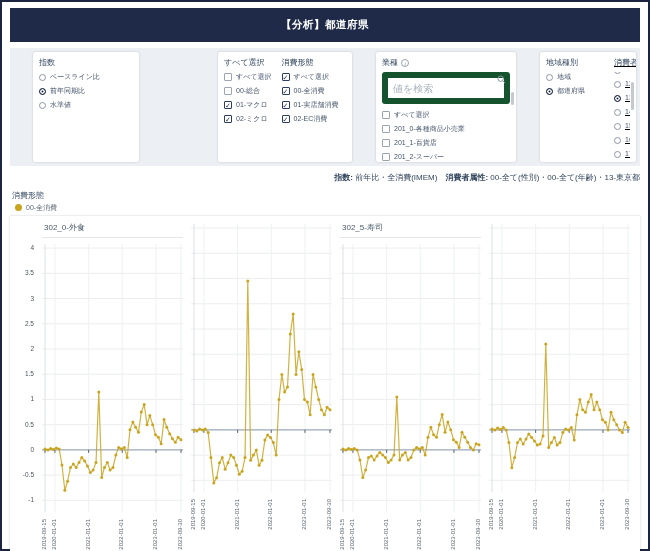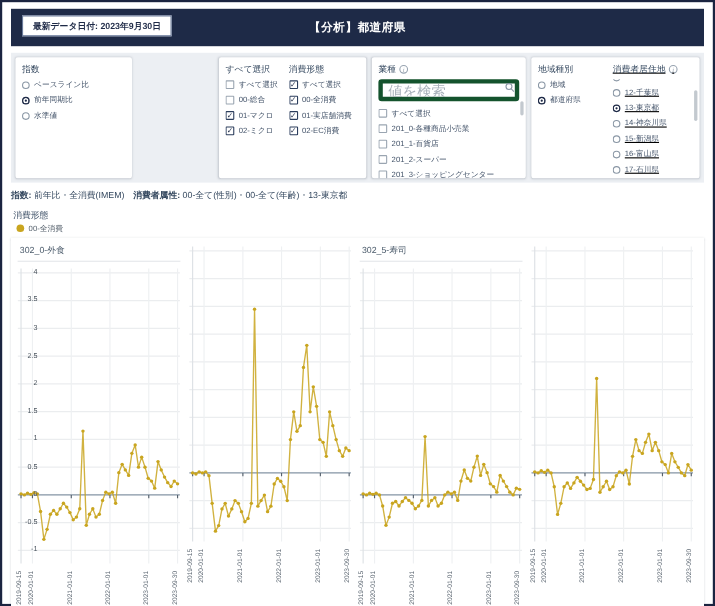--- a/index.html
+++ b/index.html
@@ -5,21 +5,21 @@
   html,body{margin:0;padding:0;background:#fff;}
   .page{width:650px;height:551px;box-sizing:border-box;border:2px solid #1b2440;background:#fff;
         position:relative;font-family:"Liberation Sans","DejaVu Sans",sans-serif;padding:6px 8px;}
   
   .topbar{background:#1e2a47;height:34px;position:relative;display:flex;align-items:center;justify-content:center;}
   .datebox{position:absolute;left:10px;top:6px;background:#fff;border:1px solid #6a7a9a;padding:3px 9px;
            font-size:8px;font-weight:bold;color:#1e2a47;white-space:nowrap;}
   .title{color:#fff;font-size:10.5px;font-weight:bold;letter-spacing:.5px;}
   
   .filters{display:flex;gap:5px;background:#eceff3;padding:4px;margin-top:6px;height:118px;box-sizing:border-box;}
-  .card{background:#fff;box-shadow:0 0 2px rgba(40,50,70,.25);border-radius:2px;padding:5px 6px;box-sizing:border-box;overflow:hidden;position:relative;}
+  .card{background:#fff;box-shadow:0 0 2px rgba(40,50,70,.25);border-radius:2px;padding:5px 6px;box-sizing:border-box;overflow:hidden;position:relative;margin-left:19px;}
   .colA{display:flex;flex-direction:column;gap:4px;width:180px;flex:none;}
   .colA .frow{display:flex;gap:4px;}
   .colA .frow1{flex:1.55;}
   .colA .frow2{flex:1;}
   .cardW1{width:106px;flex:none;}
   .cardW2{flex:1;}
   .colB{width:134px;flex:none;display:flex;gap:10px;}
   .colC{width:140px;flex:none;display:flex;flex-direction:column;}
   .colD{flex:1;display:flex;gap:10px;}
   .flabel{font-size:8px;color:#33475e;margin-bottom:4px;white-space:nowrap;display:flex;align-items:center;gap:3px;}
@@ -30,54 +30,50 @@
       text-align:center;color:#1e2a47;background:#fff;box-sizing:border-box;font-weight:bold;}
   .cb.on{border-color:#2c3e5d;}
   .select{border:1px solid #c6ccd4;border-radius:3px;height:17px;display:flex;align-items:center;
           justify-content:space-between;padding:0 5px;font-size:7px;color:#33475e;background:#fff;}
   .caret{font-size:5px;color:#5a6570;}
   .inputbox{border:1px solid #c6ccd4;border-radius:3px;height:17px;display:flex;align-items:center;
             padding:0 5px;font-size:7px;color:#33475e;background:#fff;}
   .info{width:8px;height:8px;border:1px solid #97a3b0;border-radius:50%;font-size:6px;line-height:8px;text-align:center;
         color:#97a3b0;flex:none;font-family:"Liberation Serif",serif;font-style:italic;box-sizing:border-box;}
   .search{position:relative;margin-bottom:2px;}
-  .search input{width:100%;box-sizing:border-box;height:20px;border:4px solid #14532d;border-radius:3px;
-                font-size:13px;padding:0 14px 0 5px;color:#33475e;outline:none;font-family:inherit;}
+  .search input{width:100%;box-sizing:border-box;height:32px;border:6px solid #14532d;border-radius:3px;
+                font-size:10px;padding:0 14px 0 5px;color:#33475e;outline:none;font-family:inherit;}
   .search input::placeholder{color:#a8b1ba;}
   .mag{position:absolute;right:4px;top:3px;}
   .thumb{position:absolute;background:#c3c9cf;border-radius:2px;width:3px;}
   .partial{height:3px;overflow:hidden;margin:0 0 1px 0;}
   .partial span{display:block;width:7px;height:7px;border:1px solid #8a97a5;border-radius:50%;margin-top:-5px;box-sizing:border-box;}
   
-  .summary{text-align:left;font-size:8px;color:#33475e;margin-top:6px;height:12px;white-space:nowrap;}
+  .summary{text-align:right;font-size:8px;color:#33475e;margin-top:6px;height:12px;white-space:nowrap;}
   .summary b{font-weight:bold;}
   .sectionlbl{font-size:8px;color:#3c4f66;margin:6px 0 3px 2px;height:10px;}
   .legend{display:flex;align-items:center;gap:4px;font-size:7px;color:#5a6570;margin:0 0 4px 5px;height:9px;}
   .dot{width:7px;height:7px;border-radius:50%;flex:none;}
   
   .chartscard{background:#fff;box-shadow:0 0 2px rgba(40,50,70,.25);display:flex;padding:2px 6px 0 2px;
-              height:336px;box-sizing:border-box;flex-direction:column;}
+              height:336px;box-sizing:border-box;}
   .yaxis{width:26px;position:relative;flex:none;}
   .yaxis span{position:absolute;right:4px;font-size:6.5px;color:#4a545e;}
   .chart-col{flex:1;margin:0 4px;min-width:0;}
   .chart-title{font-size:8px;color:#4a5a6a;border-bottom:1px solid #e4e7ea;padding:4px 0 0 2px;height:20px;box-sizing:border-box;white-space:nowrap;}
   .plot{display:block;}
   .xlabels{position:relative;height:34px;}
   .xlab{position:absolute;top:1px;font-size:6px;color:#5a6570;writing-mode:vertical-rl;transform:rotate(180deg);white-space:nowrap;}
 </style>
 </head>
 <body>
 
 <div class="page">
 
   <div class="topbar">
-    <div class="datebox">
-      <span>最新データ日付:</span>
-      <span>2023年9月30日</span>
-    </div>
     <div class="title">【分析】都道府県</div>
   </div>
 
   <div class="filters">
 
     <div class="colA">
       <div class="frow frow1">
         <div class="card cardW1">
           <div class="flabel">指数</div>
           <div>

